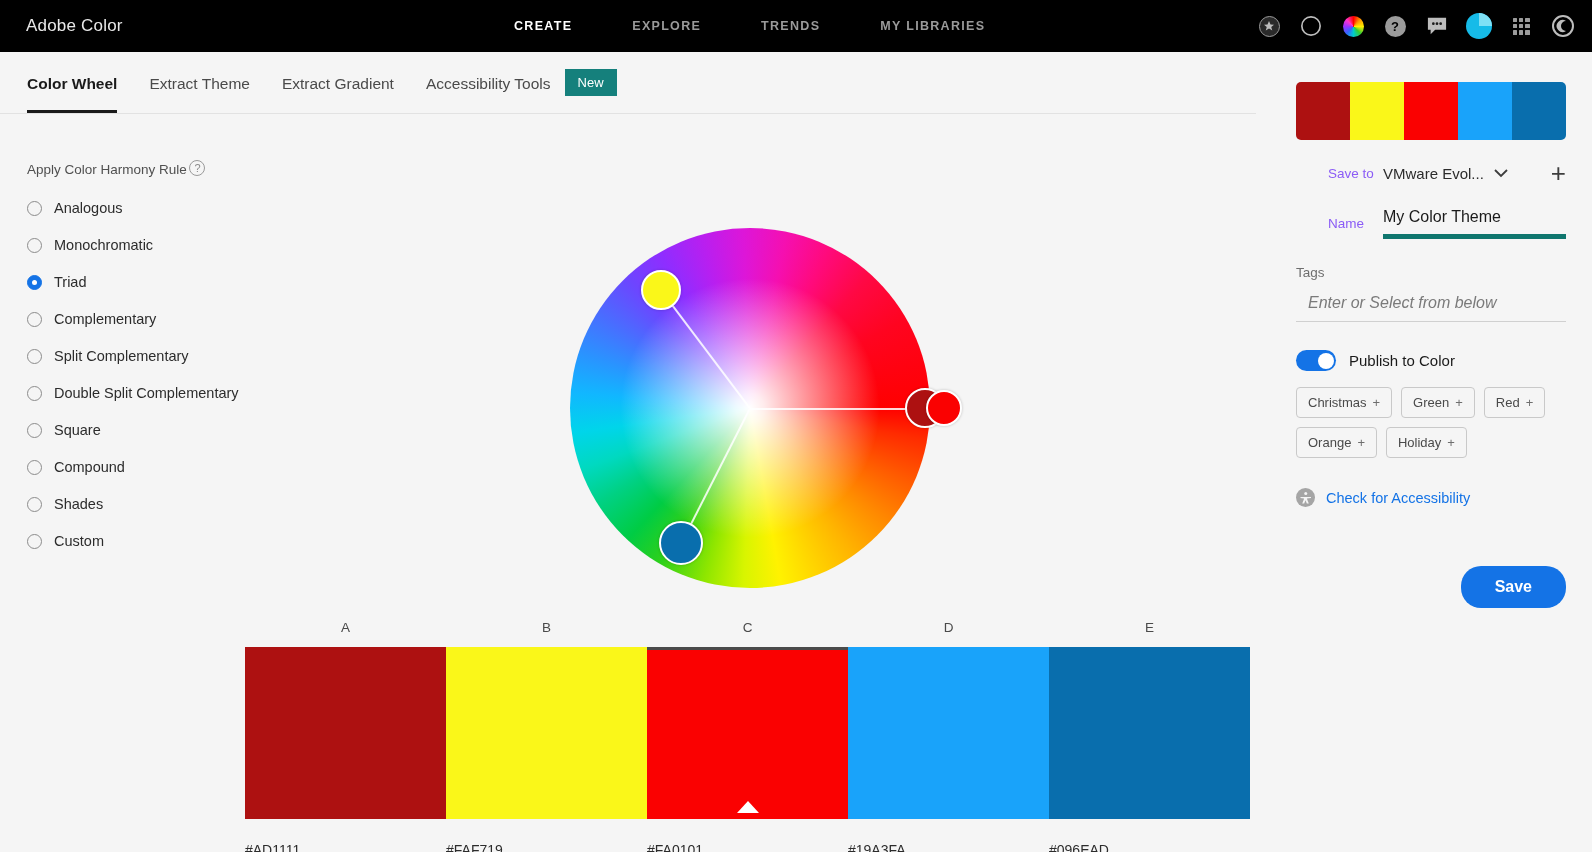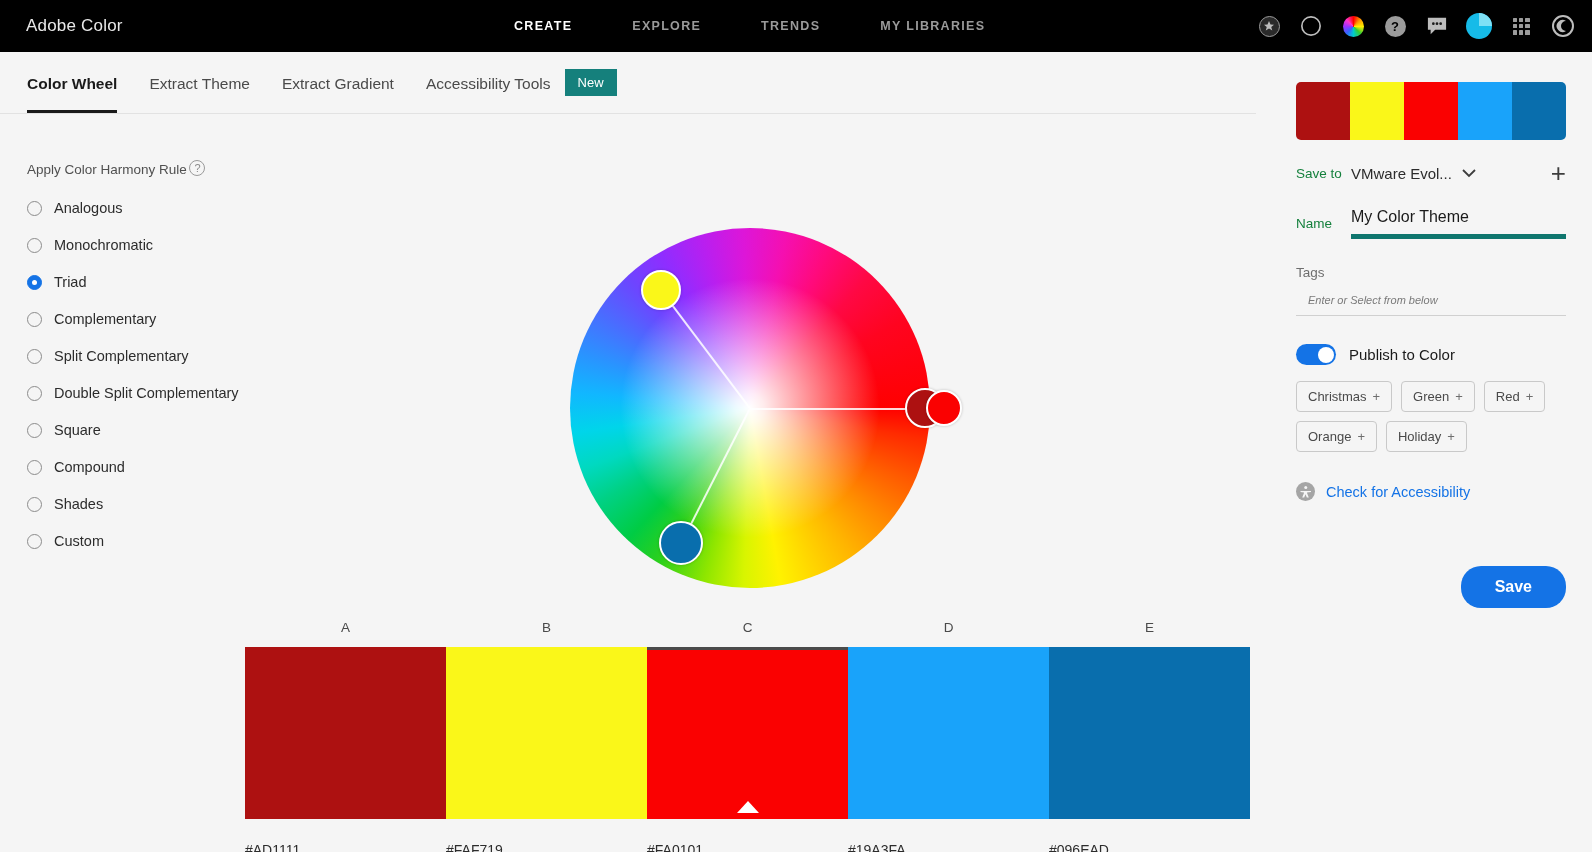--- a/index.html
+++ b/index.html
@@ -174,38 +174,38 @@
   
   #rightcol {
     width: 296px; padding: 30px 26px 0 0; flex: none; position: relative;
   }
   #preview-strip {
     display: flex; height: 58px; border-radius: 5px;
     overflow: hidden; margin-left: 0; width: 270px;
   }
   #preview-strip div { flex: 1; }
   .rrow { display: flex; align-items: center; margin-top: 24px; }
-  .rlabel { font-size: 13.5px; color: #15803d; width: 55px; flex: none; }
+  .rlabel { font-size: 13.5px; color: #8b5cf6; width: 55px; flex: none; margin-left: 32px; }
   #saveto-value {
     font-size: 15px; color: #2c2c2c; margin-left: 0; cursor: pointer;
   }
   #chev {
     margin-left: 10px; font-size: 13px; color: #3d3d3d; cursor: pointer;
   }
   #plus-btn {
     margin-left: auto; font-size: 26px; color: #3d3d3d;
     line-height: 18px; cursor: pointer; font-weight: 300;
   }
   #name-field {
     flex: 1; font-size: 16px; color: #1a1a1a;
     border-bottom: 5px solid #0f766e; padding-bottom: 8px; cursor: text;
   }
   #tags-label { font-size: 13.5px; color: #6e6e6e; margin-top: 26px; }
   #tags-input {
-    font-size: 11px; color: #7a7a7a; font-style: italic;
+    font-size: 16px; color: #7a7a7a; font-style: italic;
     border-bottom: 1px solid #d0d0d0; padding: 8px 0 9px 12px;
     margin-top: 6px; cursor: text;
   }
   #tagchips {
     display: flex; flex-wrap: wrap; gap: 9px; margin-top: 16px; width: 262px;
   }
   .chip {
     border: 1px solid #c9c9c9; border-radius: 4px; background: #f5f5f5;
     font-size: 13px; color: #4a4a4a; padding: 7px 11px; cursor: pointer;
     white-space: nowrap;

